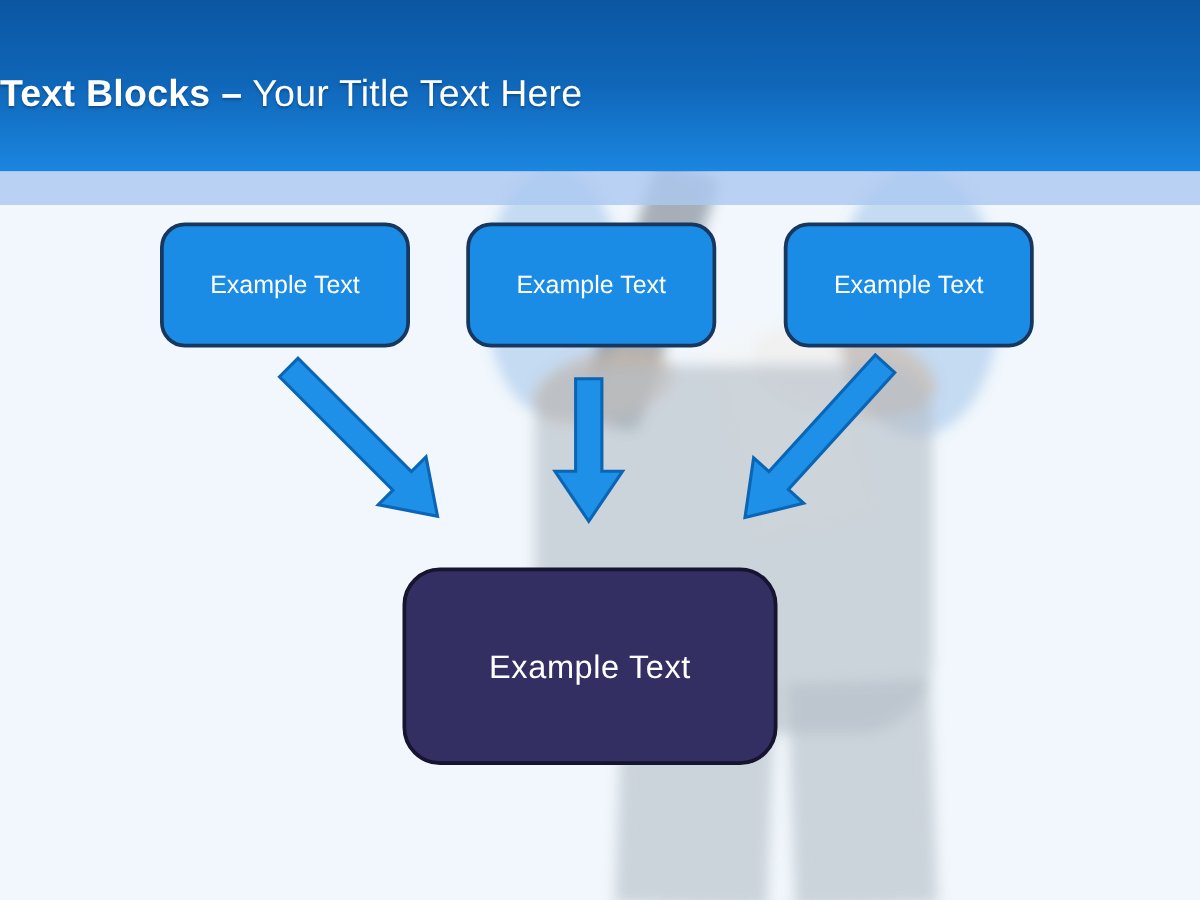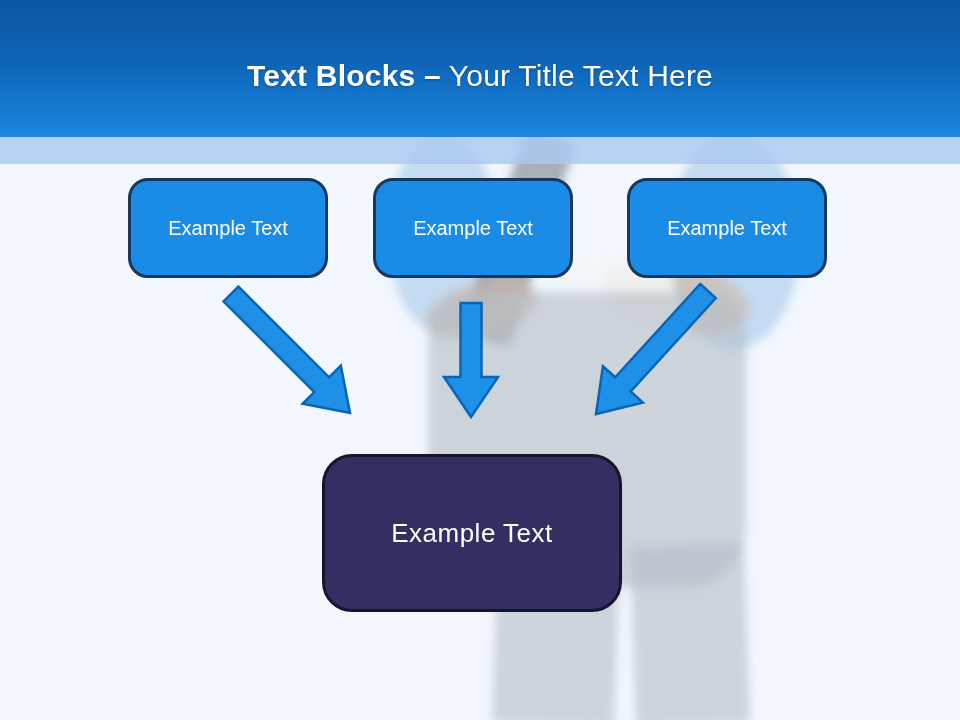--- a/index.html
+++ b/index.html
@@ -31,21 +31,21 @@
     transform:rotate(2deg);background:var(--trouser_gray,#a7b0ba);opacity:.62;}
   .ph-leg-right{left:633px;top:545px;width:114px;height:180px;
     transform:rotate(-2deg);background:var(--trouser_gray,#a7b0ba);opacity:.62;}
 
   
   .header{
     position:absolute;left:0;top:0;width:960px;height:137px;z-index:3;
     background:linear-gradient(180deg,var(--header_top,#0b56a3) 0%,#0f66b8 48%,var(--header_bottom,#1b86e0) 100%);
   }
   .title{
-    position:absolute;left:0;right:0;top:55px;text-align:center;
+    position:absolute;left:0;right:0;top:55px;text-align:left;
     color:#fff;font-size:30px;line-height:42px;letter-spacing:.2px;
     text-shadow:0 1px 2px rgba(0,0,0,.28);white-space:pre;
   }
   .title .b{font-weight:700;}
   .title .r{font-weight:400;}
 
   
   .band{
     position:absolute;left:0;top:137px;width:960px;height:27px;z-index:2;
     background:var(--band,rgba(172,200,240,.82));

